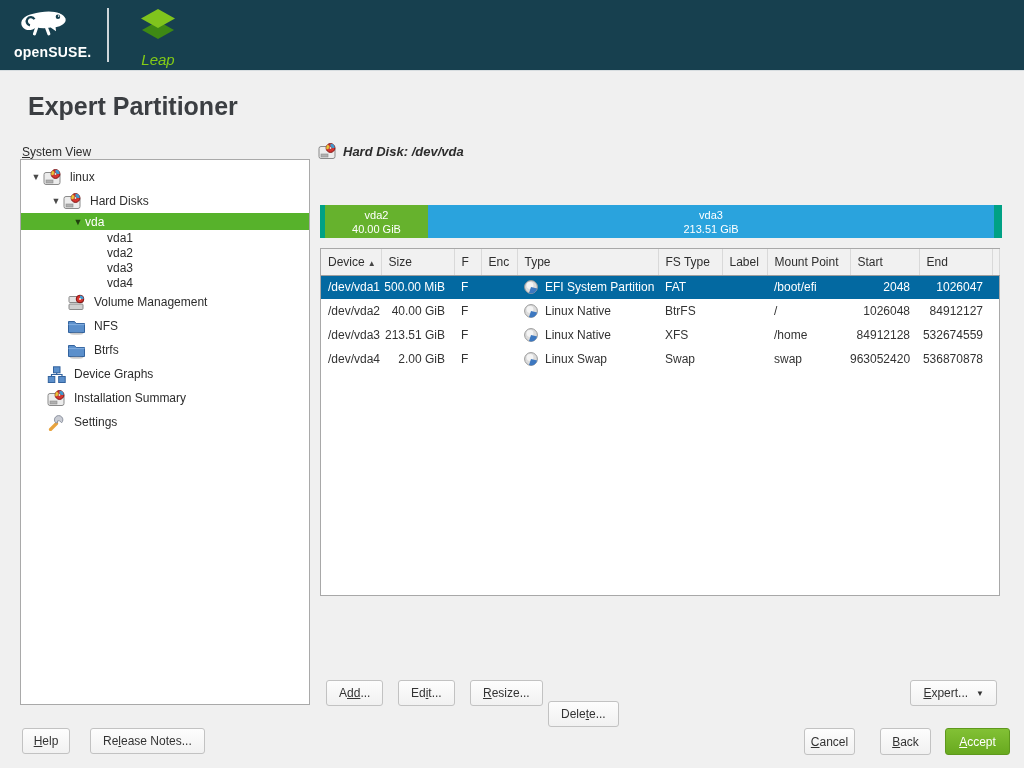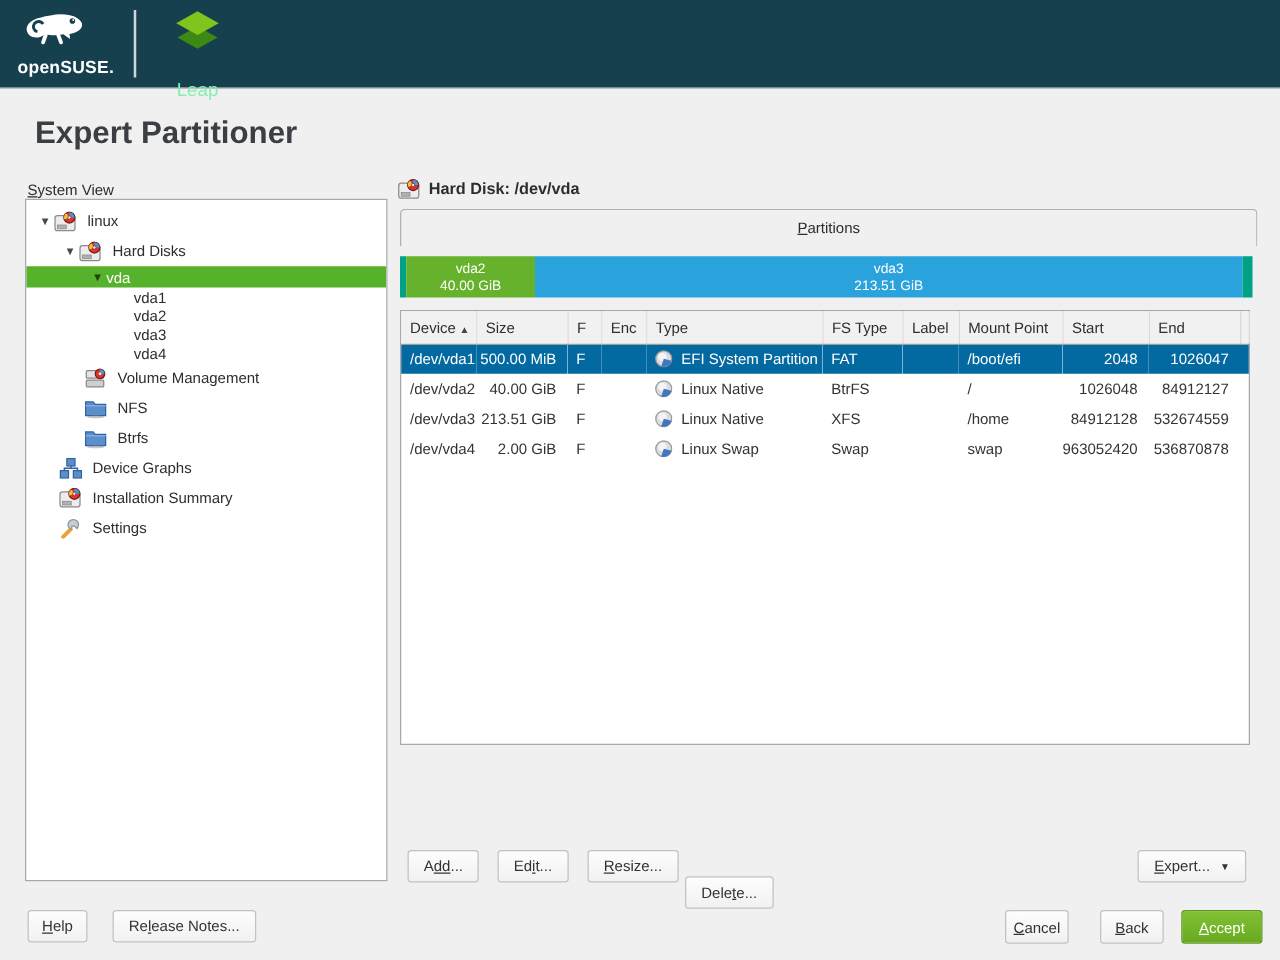--- a/index.html
+++ b/index.html
@@ -7,43 +7,43 @@
   body { font-family:"Liberation Sans", sans-serif; background:#f0f0f0; color:#333; }
   .screen { position:relative; width:1024px; height:768px; }
 
   
   .topbar { position:absolute; left:0; top:0; width:1024px; height:71px;
             background:#17404f; border-bottom:1px solid #d7dde0; }
   .brand { position:absolute; left:14px; top:6px; width:88px; }
   .brand-text { color:#fff; font-weight:bold; font-size:14px; letter-spacing:0.2px; margin-top:-2px; }
   .logo-divider { position:absolute; left:107px; top:8px; width:2px; height:54px; background:#cdd6da; }
   .product { position:absolute; left:128px; top:7px; width:60px; text-align:center; }
-  .product-text { color:#86efac; font-size:15px; margin-top:16px; }
+  .product-text { color:#84cc16; font-size:15px; margin-top:4px;font-style:italic; }
 
   
   .page-title { position:absolute; left:28px; top:92px; font-size:25px; font-weight:bold; color:#3b3e42; }
 
   
   .sysview-label { position:absolute; left:22px; top:145px; font-size:12px; color:#2d2d2d; }
   .tree-panel { position:absolute; left:20px; top:159px; width:290px; height:546px;
                 background:#fff; border:1px solid #a9a9a9; padding-top:5px; overflow:hidden; }
   .trow { display:flex; align-items:center; height:24px; font-size:12px; color:#2d2d2d; }
   .trow .tri { width:14px; font-size:9px; color:#4a4a4a; text-align:center; flex:0 0 14px; }
   .trow .ticon { width:19px; height:17px; margin-right:8px; flex:0 0 19px; }
   .trow.row-l0   { padding-left:8px; }
   .trow.row-l1   { padding-left:28px; }
   .trow.row-l1b  { padding-left:46px; }
   .trow.row-l0b  { padding-left:26px; }
   .trow.row-vda  { padding-left:50px; height:17px; background:#57b22b; color:#fff; }
   .trow.row-vda .tri { color:#20400e; }
   .trow.row-leaf { padding-left:86px; height:15px; }
 
   
-  .panel-title { position:absolute; left:318px; top:143px; display:flex; gap:6px;
-                 font-size:13px; font-weight:bold; color:#2d2d2d; }
+  .panel-title { position:absolute; left:318px; top:143px; display:flex; align-items:center; gap:6px;
+                 font-size:13px; font-weight:bold; color:#2d2d2d;font-style:italic; }
   .panel-title svg { width:19px; height:17px; }
 
   .tabs { position:absolute; left:320px; top:167px; width:686px; height:30px; display:flex; }
   .tab { flex:1; text-align:center; font-size:12px; line-height:29px; color:#5c686e;
          border-bottom:1px solid #b0b0b0; }
   .tab.active { color:#2d2d2d; background:#f0f0f0; border:1px solid #b0b0b0; border-bottom:none;
                 border-radius:4px 4px 0 0; }
 
   .diskbar { position:absolute; left:320px; top:205px; width:682px; height:33px; display:flex; }
   .seg { display:flex; flex-direction:column; justify-content:center; align-items:center;
@@ -237,21 +237,20 @@
   </div>
 
   <div class="panel-title">
     <svg viewBox="0 0 18 17">
         <use href="#i-disk"></use>
       </svg>
     <span>Hard Disk: /dev/vda</span>
   </div>
 
   <div class="tabs">
-    <div class="tab active"><u>P</u>artitions</div>
   </div>
 
   <div class="diskbar">
     <div class="seg seg-vda1"></div>
     <div class="seg seg-vda2">
       <span>vda2</span>
       <span>40.00 GiB</span>
     </div>
     <div class="seg seg-vda3">
       <span>vda3</span>

